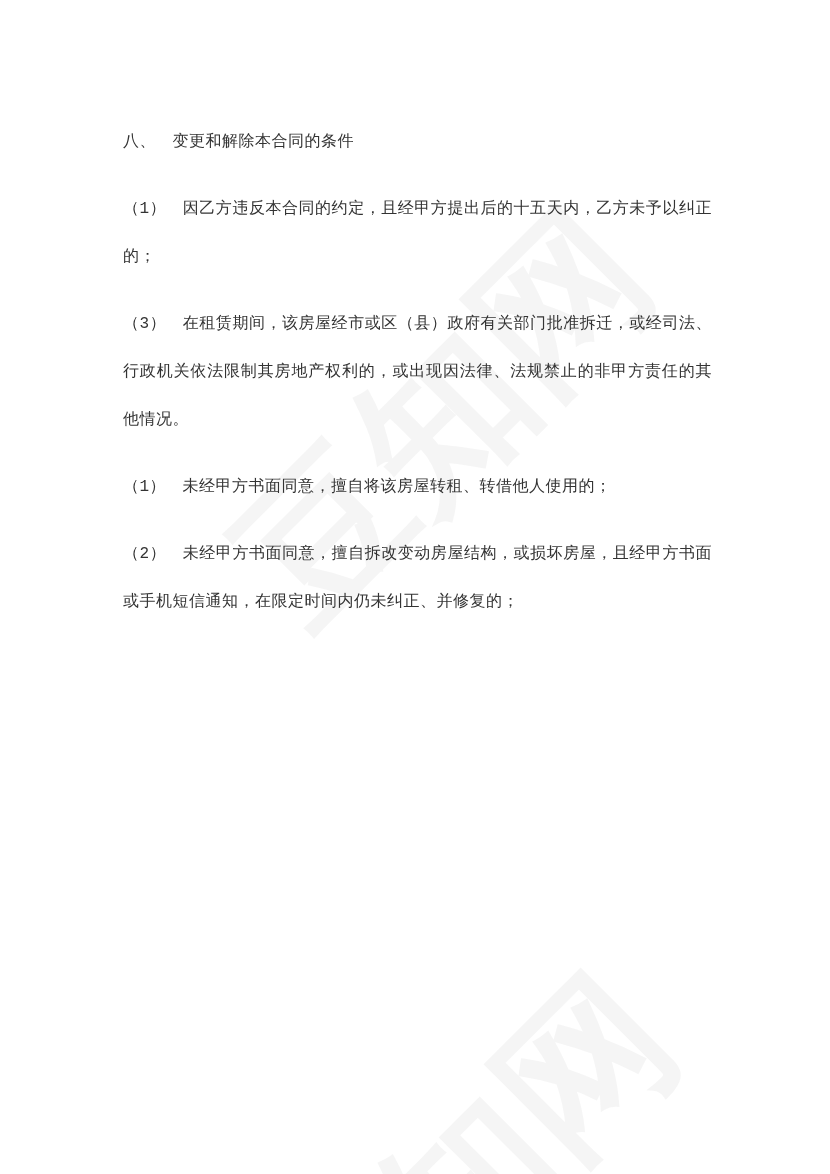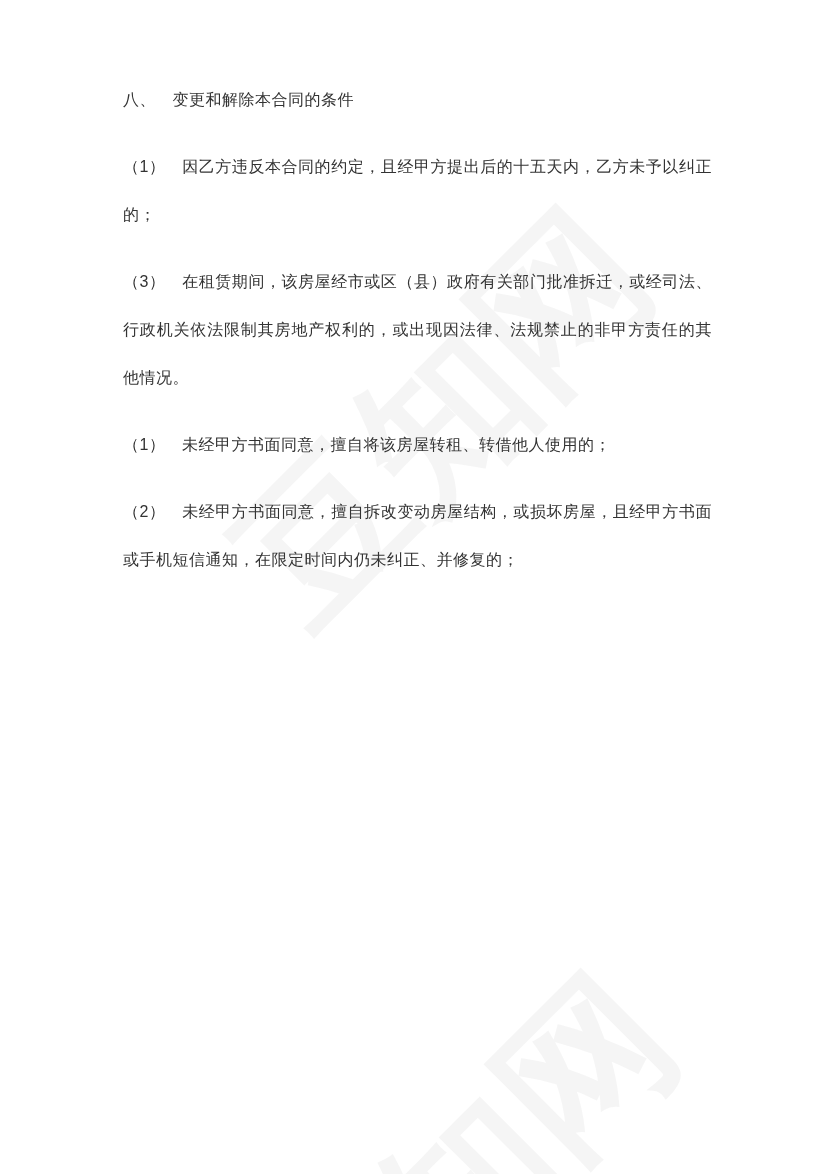--- a/index.html
+++ b/index.html
@@ -16,22 +16,23 @@
     position: relative;
     width: 830px;
     height: 1174px;
     background: #ffffff;
     overflow: hidden;
   }
 
   .content {
     position: relative;
     z-index: 2;
-    padding: 76px 118px 0 123px;
+    padding: 118px 118px 0 123px;
     color: #333333;
+    font-family: Liberation Mono, monospace;
   }
 
   .content p {
     font-size: 16px;
     line-height: 48px;
     letter-spacing: 0.5px;
     text-align: justify;
     margin: 0 0 19px 0;
     color: #333333;
   }

